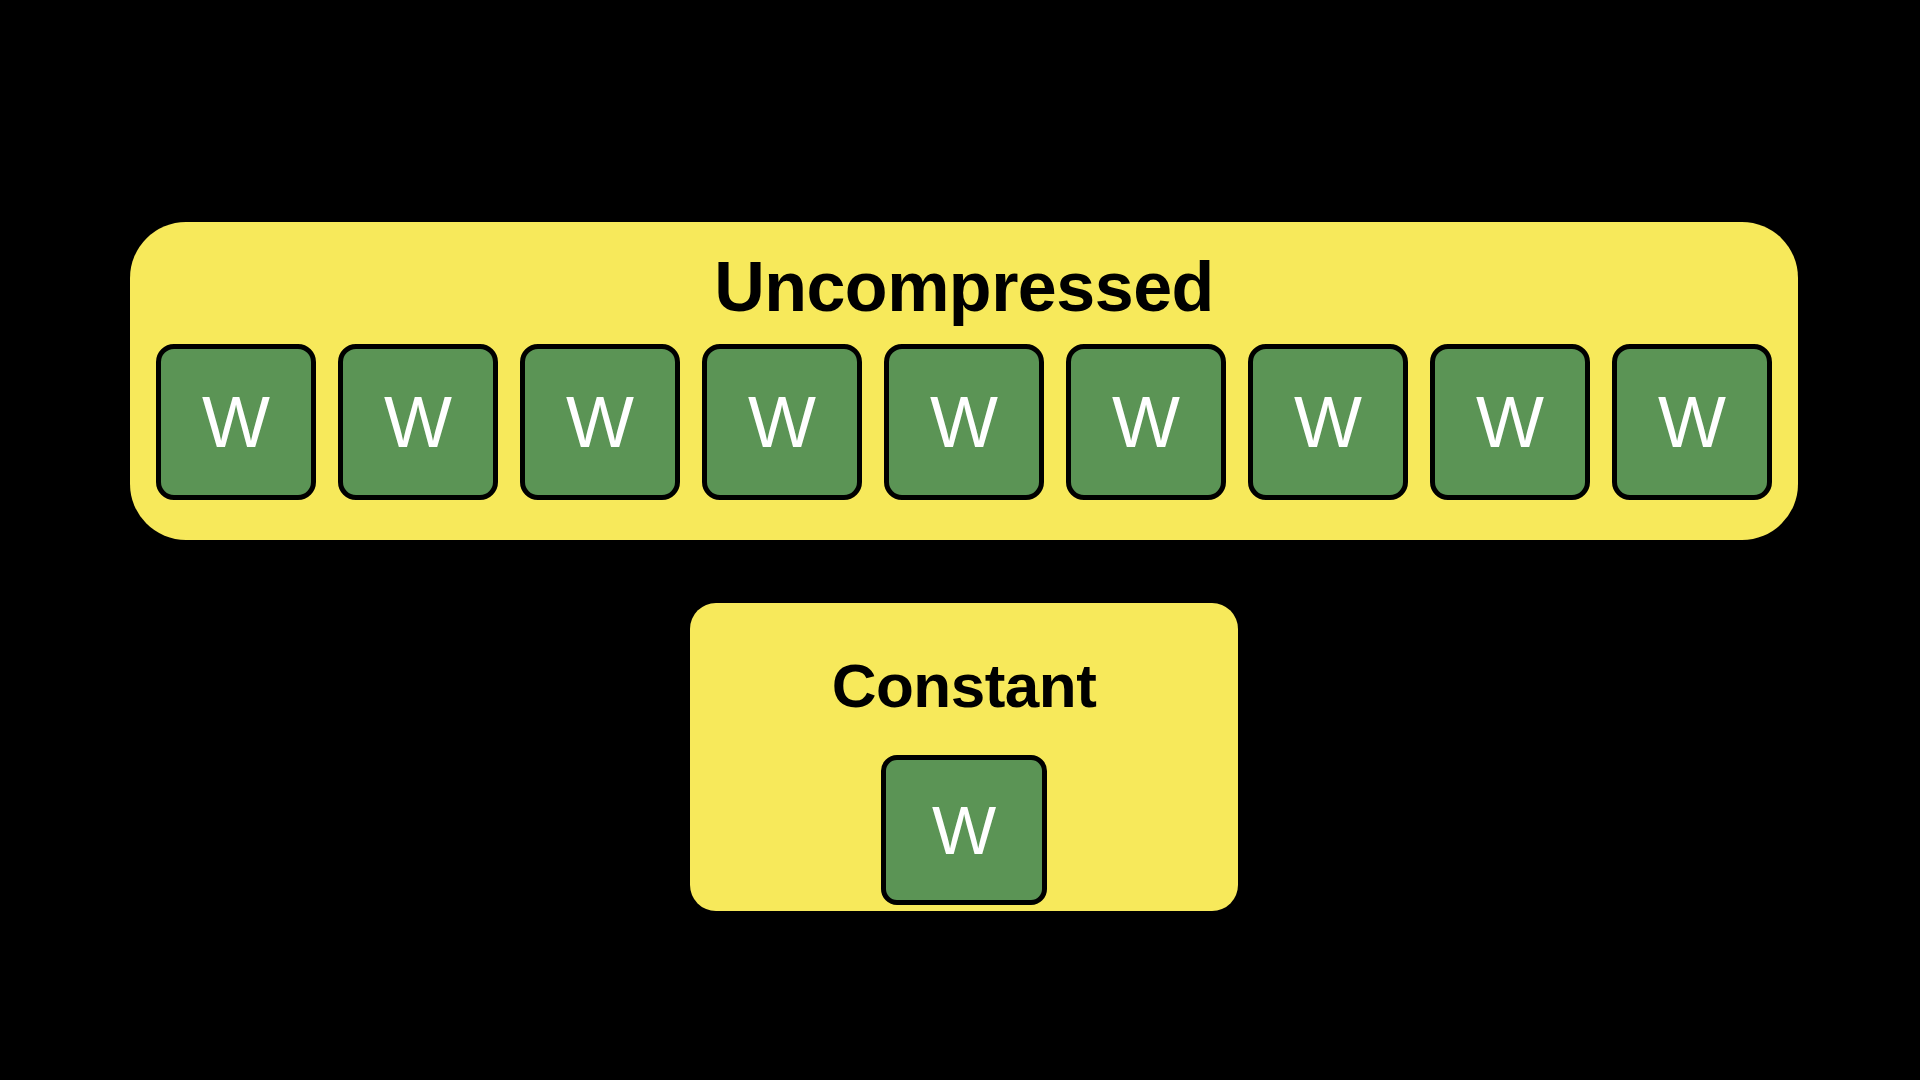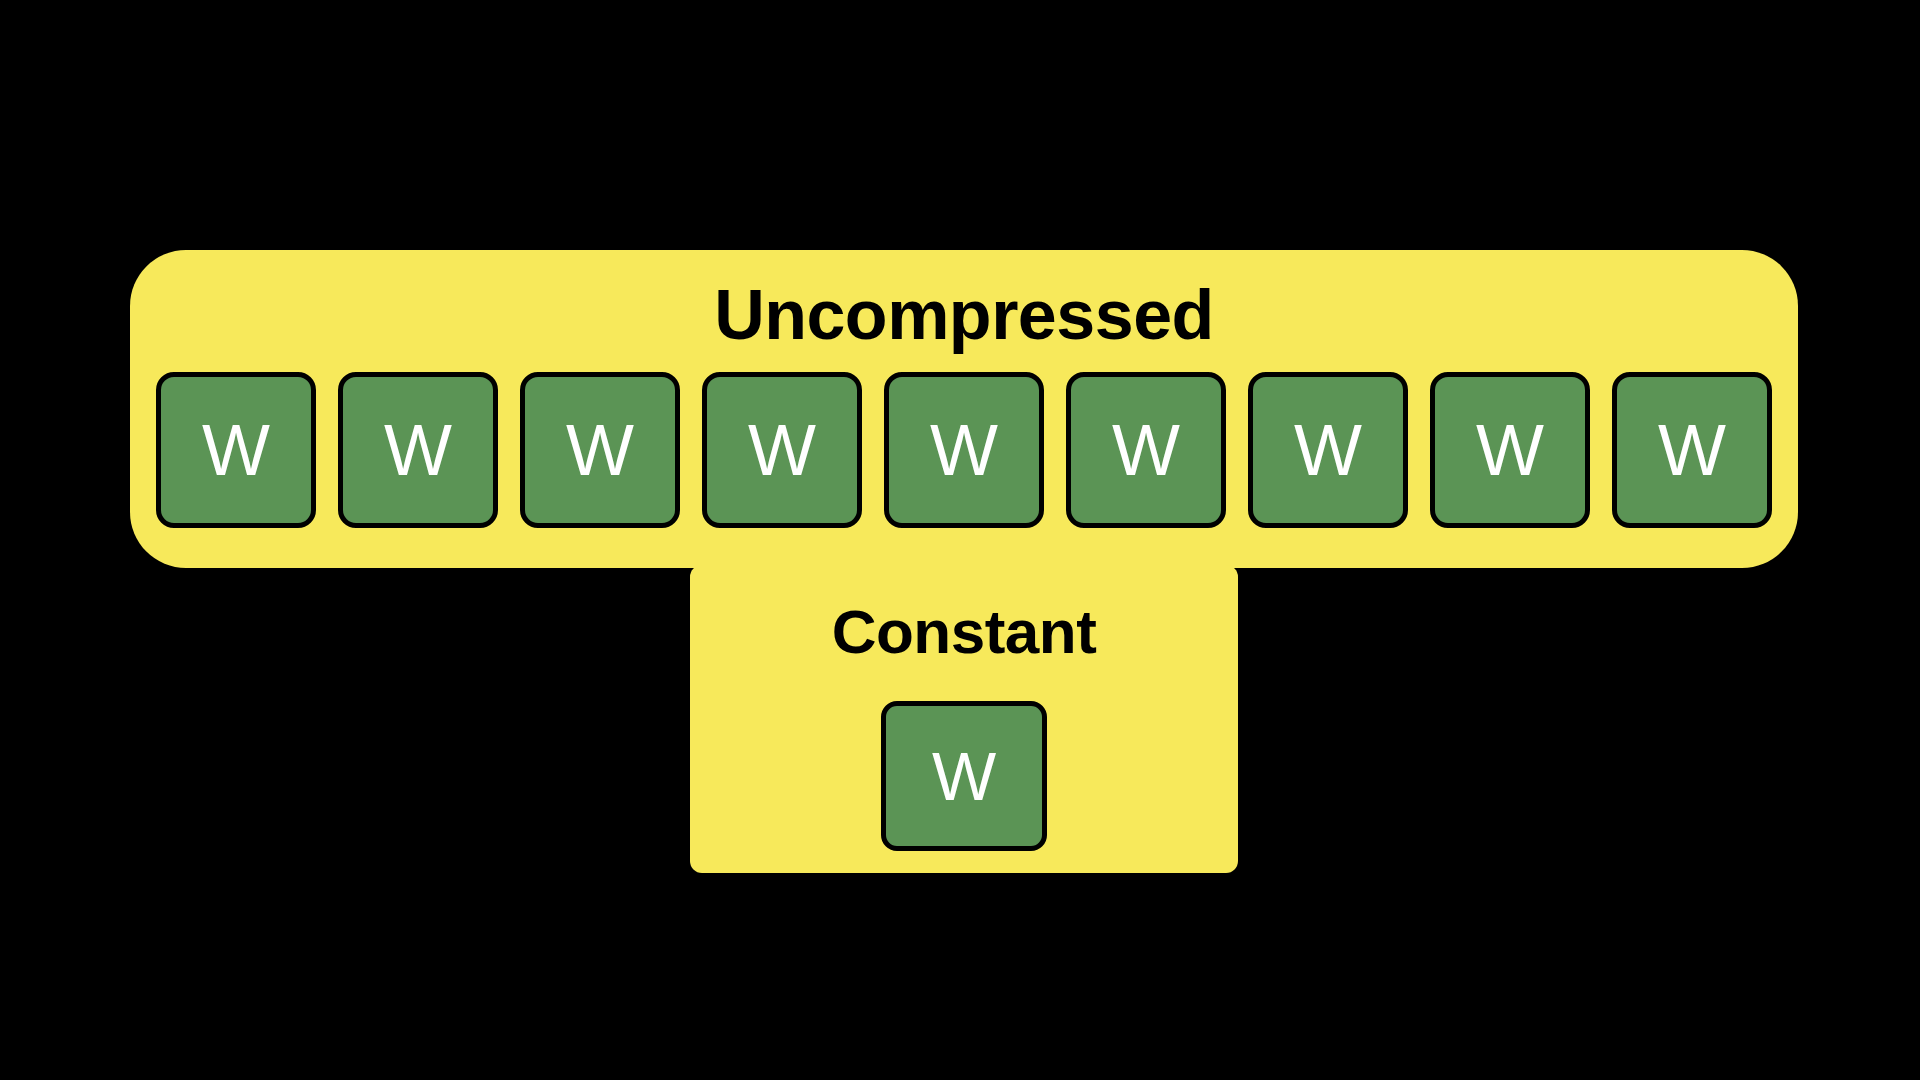--- a/index.html
+++ b/index.html
@@ -34,30 +34,29 @@
     align-items: center;
   }
 
   .panel-uncompressed {
     left: 130px;
     top: 222px;
     width: 1668px;
     height: 318px;
     border-radius: 56px;
     padding-top: 14px;
-    margin-top: 28px;
   }
 
   .panel-constant {
     left: 690px;
-    top: 565px;
+    top: 603px;
     width: 548px;
     height: 308px;
-    border-radius: 12px;
-    padding-top: 16px;
+    border-radius: 26px;
+    padding-top: 32px;
   }
 
   
   .panel-title {
     color: #000000;
     font-weight: bold;
     line-height: 1;
     letter-spacing: -0.5px;
     text-align: center;
     white-space: nowrap;

